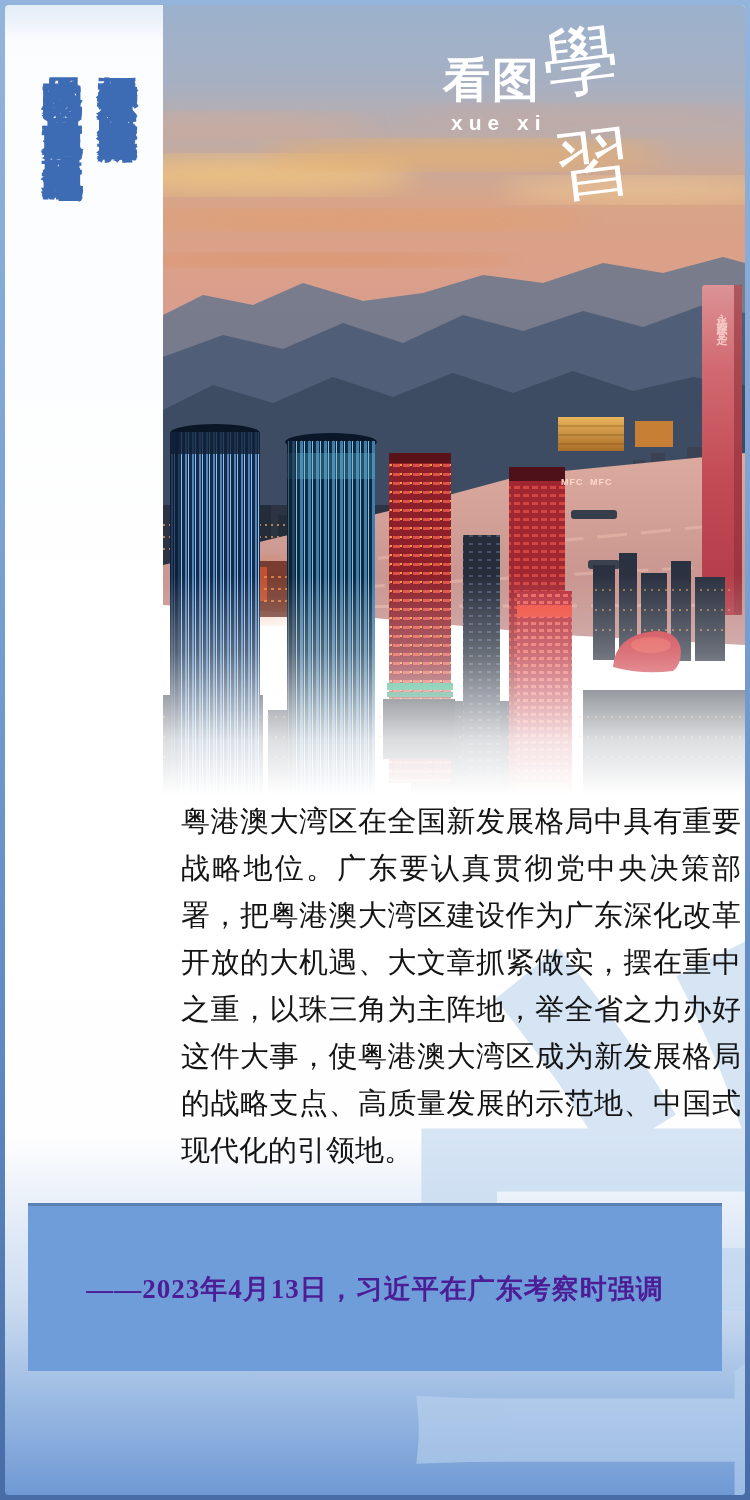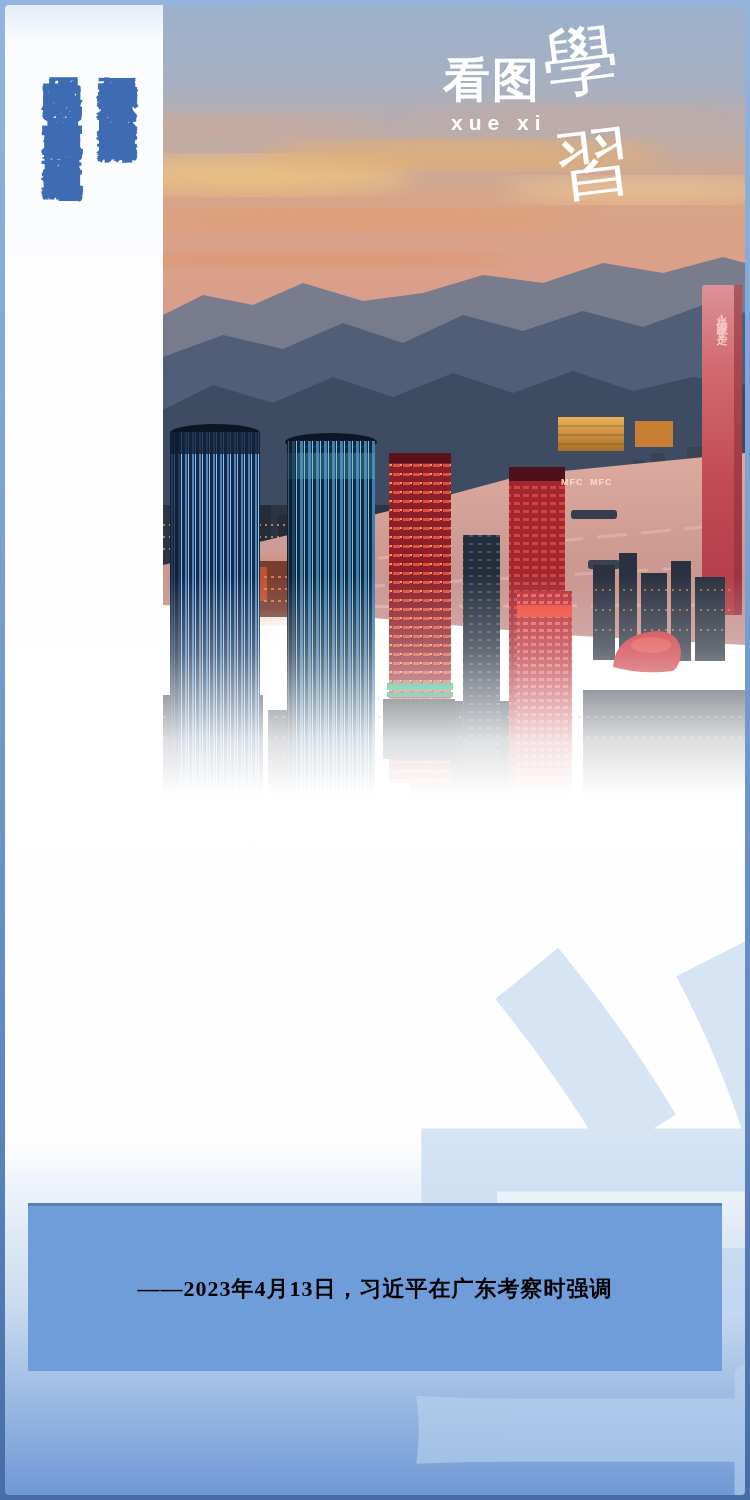--- a/index.html
+++ b/index.html
@@ -33,21 +33,21 @@
   .vtitle{position:absolute;left:22px;top:40px;height:1210px;width:118px;
         writing-mode:vertical-rl;text-orientation:upright;
         font-size:41px;line-height:55px;font-weight:700;color:#3e6cb4;letter-spacing:0;}
   
   .body-text{position:absolute;left:176px;top:793px;width:560px;
         font-size:29px;line-height:47px;color:#141414;text-align:justify;}
   
   .quote-bar{position:absolute;left:23px;top:1198px;width:694px;height:168px;
         background:#6f9dda;border-top:3px solid #5b80b4;box-sizing:border-box;
         display:flex;align-items:center;justify-content:center;}
-  .quote-bar span{color:#000000;font-size:22px;font-weight:600;letter-spacing:1px;}
+  .quote-bar span{color:#4c1d95;font-size:27px;font-weight:600;letter-spacing:1px;}
   
   .footer-logo{position:absolute;left:0;top:1400px;width:100%;text-align:center;
         font-size:50px;font-weight:700;letter-spacing:8px;color:#ffffff;
         font-family:"Liberation Sans","DejaVu Sans",sans-serif;}
 </style>
 </head>
 <body>
 
 <div class="frame">
   <div class="card">
@@ -261,20 +261,21 @@
       </div>
     </div>
 
     <div class="watermark">学</div>
 
     <div class="vtitle">
       <div>广东要举全省之力办好这件大事　使粤港澳大湾区成为新发展</div>
       <div>格局的战略支点　高质量发展的示范地　中国式现代化的引领地</div>
     </div>
 
+    <div class="body-text">粤港澳大湾区在全国新发展格局中具有重要战略地位。广东要认真贯彻党中央决策部署，把粤港澳大湾区建设作为广东深化改革开放的大机遇、大文章抓紧做实，摆在重中之重，以珠三角为主阵地，举全省之力办好这件大事，使粤港澳大湾区成为新发展格局的战略支点、高质量发展的示范地、中国式现代化的引领地。</div>
 
     <div class="quote-bar">
       <span>——2023年4月13日，习近平在广东考察时强调</span>
     </div>
 
 
   </div>
 </div>
 
 </body></html>

